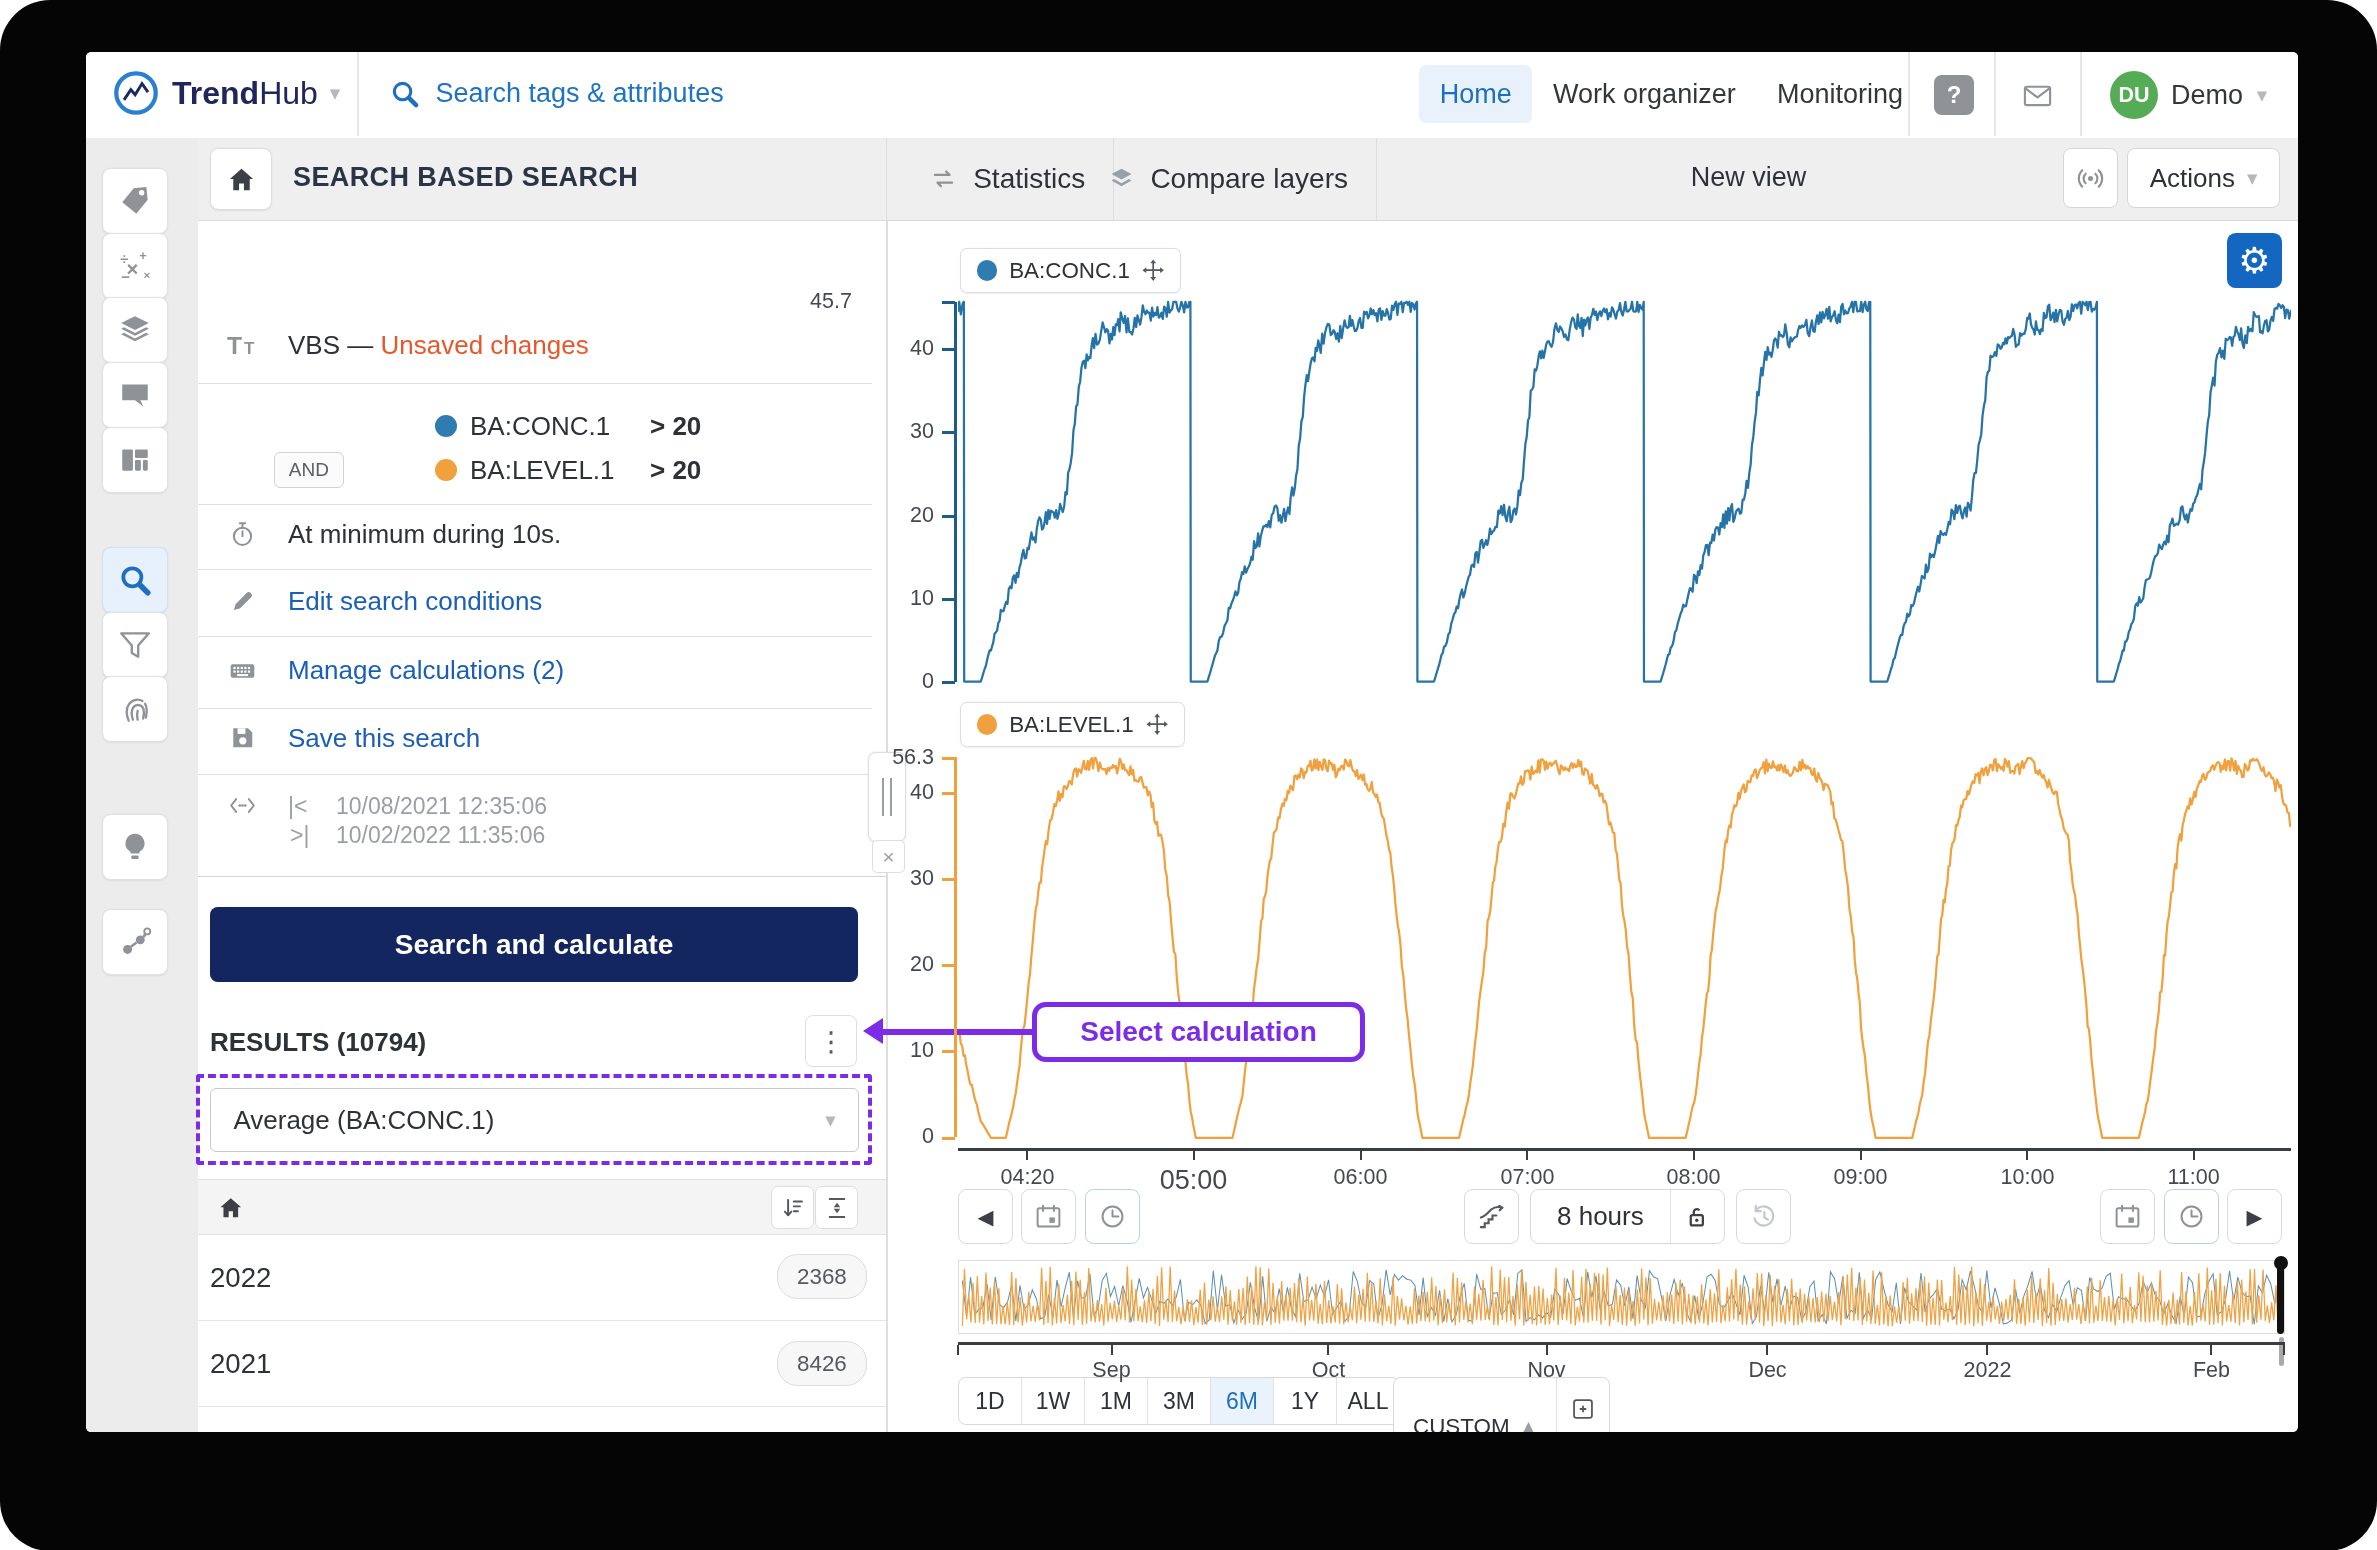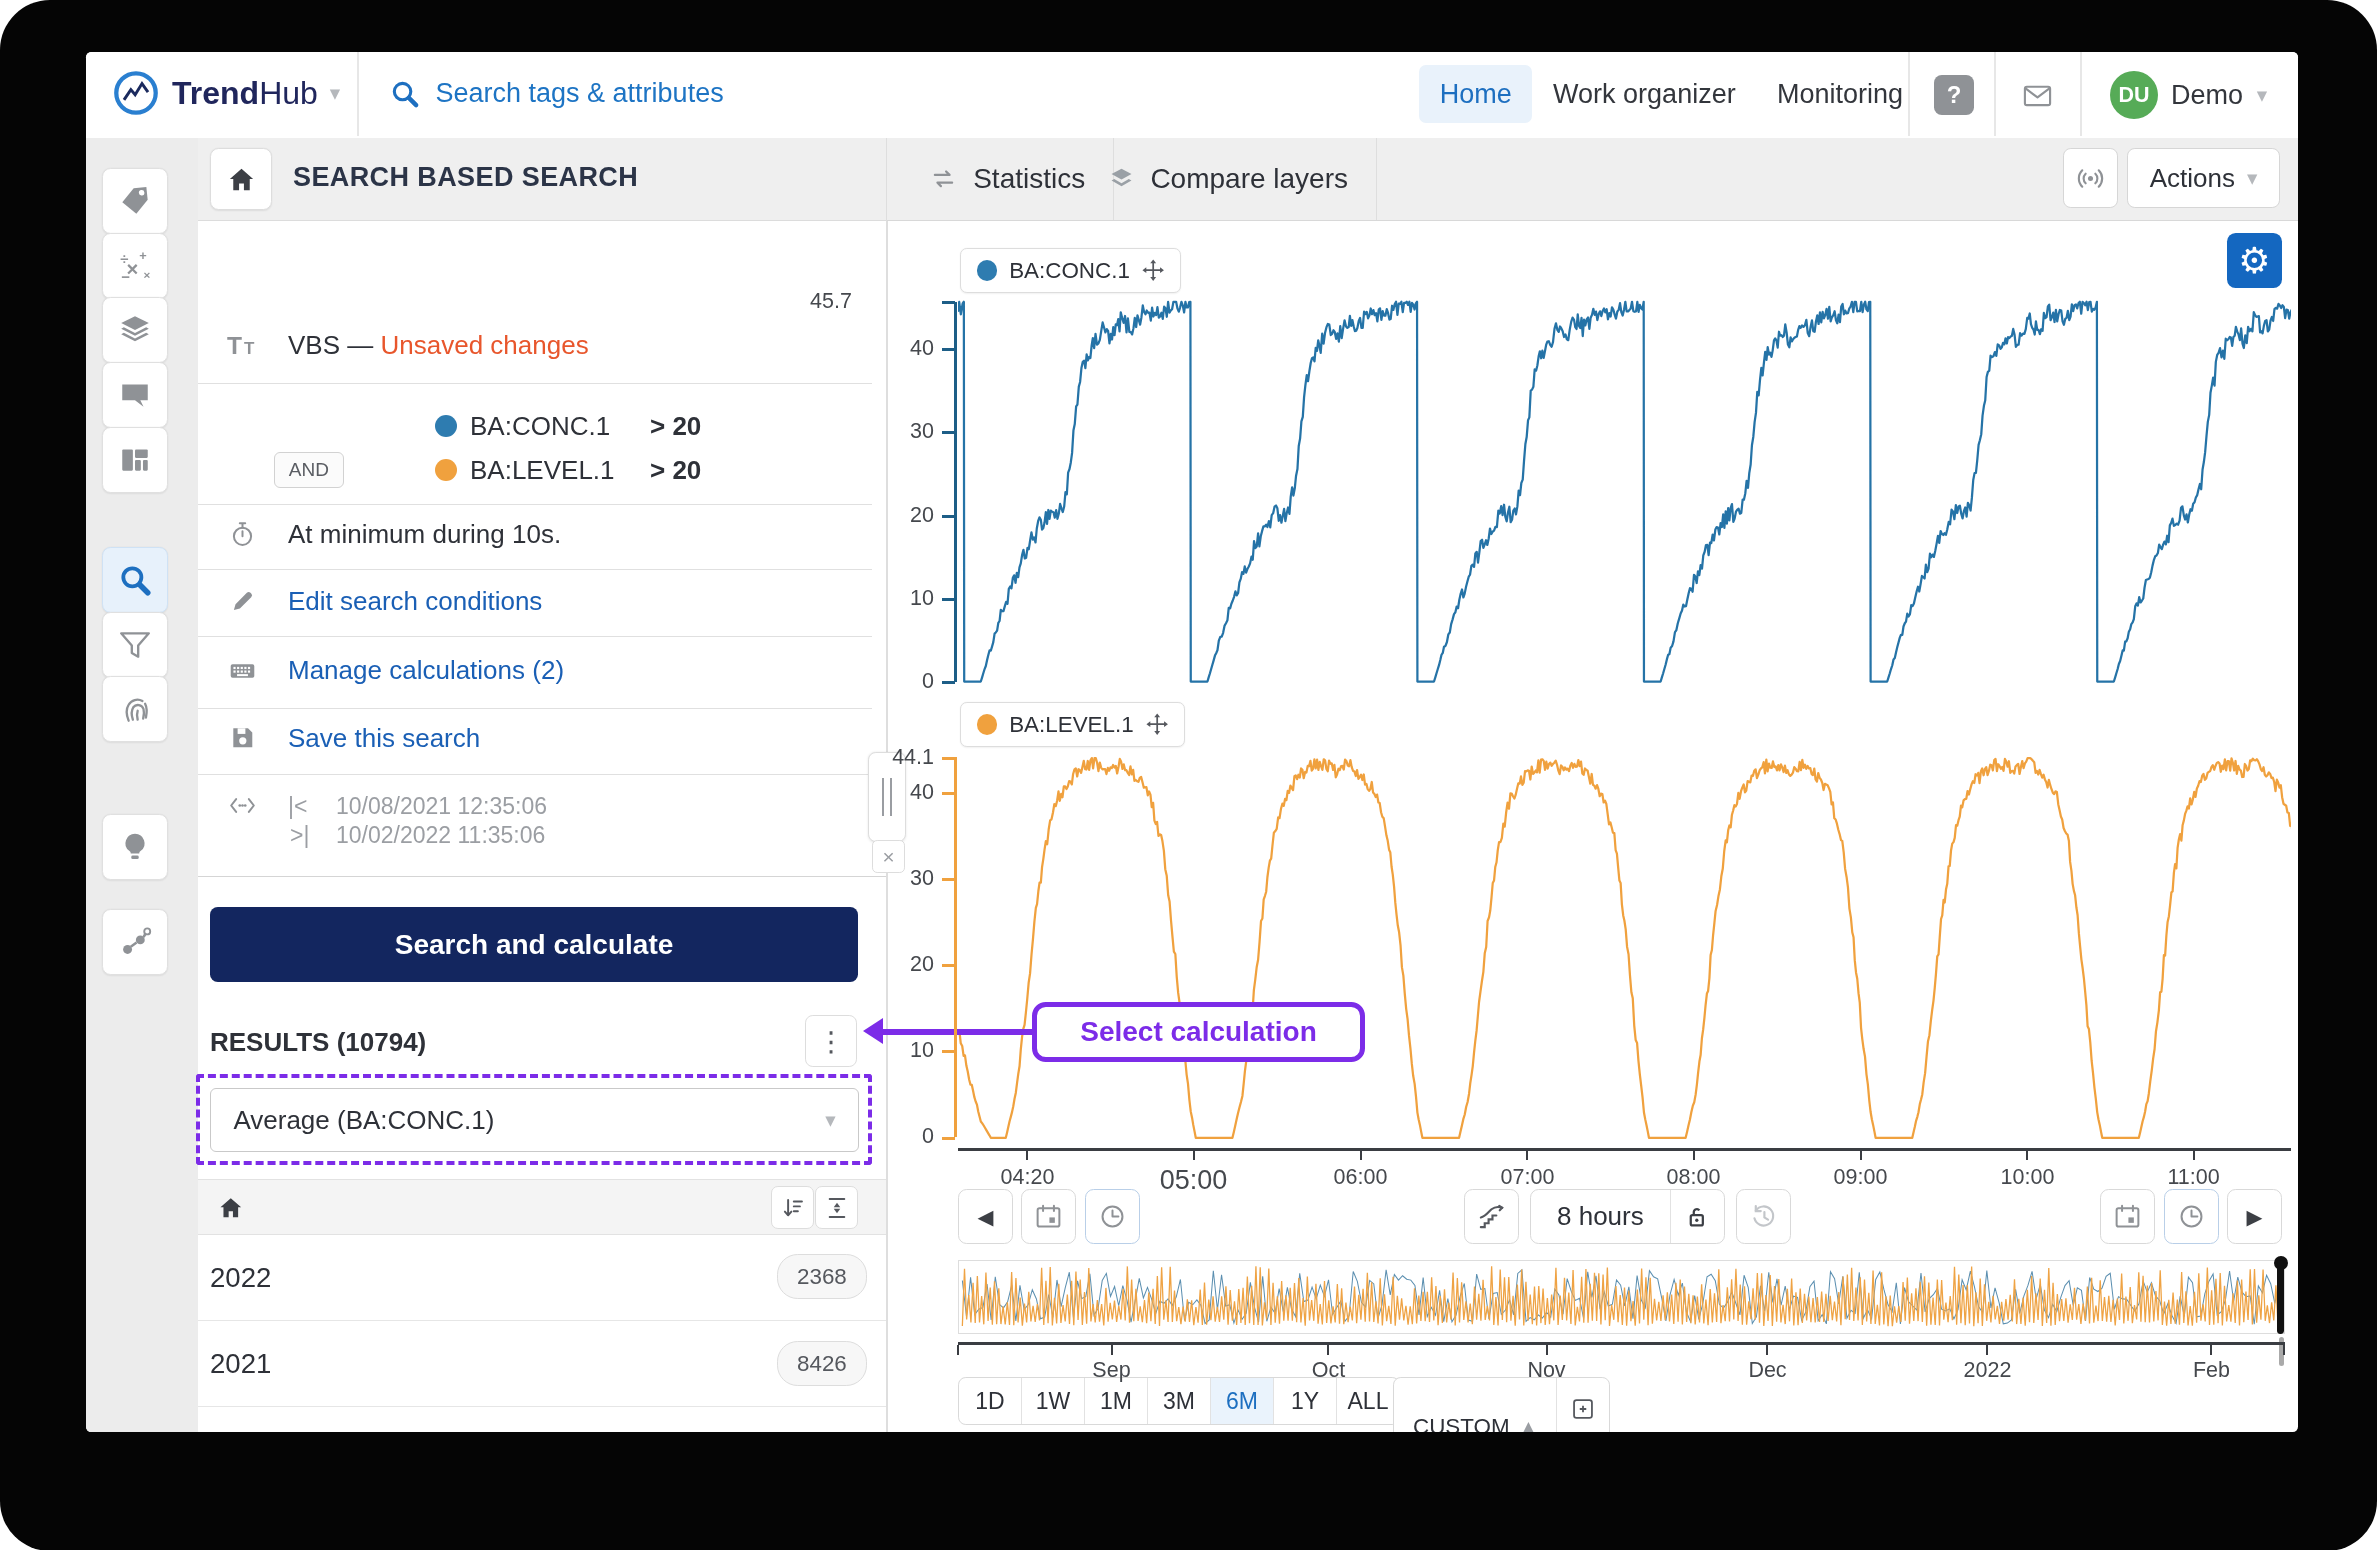--- a/index.html
+++ b/index.html
@@ -430,20 +430,21 @@
     </div>
     <div class="tb-tab" style="left:191px">
       <svg width="31" height="29" viewBox="0 0 32 32">
         <g fill="#9aa0a6">
             <path d="M16 4 27 10 16 16 5 10z"></path>
             <path d="M8 15.5l8 4.5 8-4.5 3 1.7L16 23.5 5 17.2z"></path>
           </g>
       </svg>
       <span>Compare layers</span>
     </div>
+    <div class="ws-title">New view</div>
     <div class="ws-btn" style="left:1176px;width:55px">
       <svg width="31" height="31" viewBox="0 0 32 32">
         <circle cx="16" cy="16" r="2.6" fill="#8f9296"></circle>
         <g stroke="#8f9296" stroke-width="2.2" fill="none" stroke-linecap="round">
         <path d="M11 21a7 7 0 0 1 0-10M21 11a7 7 0 0 1 0 10"></path>
         <path d="M7.5 24.5a12 12 0 0 1 0-17M24.5 7.5a12 12 0 0 1 0 17"></path>
           </g>
       </svg>
     </div>
     <div class="ws-btn" style="left:1240px;width:153px">
@@ -611,21 +612,21 @@
     <div style="position:absolute;left:856px;top:379px;width:13px;height:2.6px;background:#1d5e87"></div>
     <div style="position:absolute;left:724px;top:367px;width:124px;text-align:right;font-size:21.5px;color:#45484d">30</div>
     <div style="position:absolute;left:856px;top:463px;width:13px;height:2.6px;background:#1d5e87"></div>
     <div style="position:absolute;left:724px;top:451px;width:124px;text-align:right;font-size:21.5px;color:#45484d">20</div>
     <div style="position:absolute;left:856px;top:546px;width:13px;height:2.6px;background:#1d5e87"></div>
     <div style="position:absolute;left:724px;top:534px;width:124px;text-align:right;font-size:21.5px;color:#45484d">10</div>
     <div style="position:absolute;left:856px;top:629px;width:13px;height:2.6px;background:#1d5e87"></div>
     <div style="position:absolute;left:724px;top:617px;width:124px;text-align:right;font-size:21.5px;color:#45484d">0</div>
     <div style="position:absolute;left:868px;top:705px;width:2.6px;height:380px;background:#f0a13e"></div>
     <div style="position:absolute;left:856px;top:705px;width:13px;height:2.6px;background:#f0a13e"></div>
-    <div style="position:absolute;left:724px;top:693px;width:124px;text-align:right;font-size:21.5px;color:#45484d">44.1</div>
+    <div style="position:absolute;left:724px;top:693px;width:124px;text-align:right;font-size:21.5px;color:#45484d">56.3</div>
     <div style="position:absolute;left:856px;top:740px;width:13px;height:2.6px;background:#f0a13e"></div>
     <div style="position:absolute;left:724px;top:728px;width:124px;text-align:right;font-size:21.5px;color:#45484d">40</div>
     <div style="position:absolute;left:856px;top:826px;width:13px;height:2.6px;background:#f0a13e"></div>
     <div style="position:absolute;left:724px;top:814px;width:124px;text-align:right;font-size:21.5px;color:#45484d">30</div>
     <div style="position:absolute;left:856px;top:912px;width:13px;height:2.6px;background:#f0a13e"></div>
     <div style="position:absolute;left:724px;top:900px;width:124px;text-align:right;font-size:21.5px;color:#45484d">20</div>
     <div style="position:absolute;left:856px;top:998px;width:13px;height:2.6px;background:#f0a13e"></div>
     <div style="position:absolute;left:724px;top:986px;width:124px;text-align:right;font-size:21.5px;color:#45484d">10</div>
     <div style="position:absolute;left:856px;top:1085px;width:13px;height:2.6px;background:#f0a13e"></div>
     <div style="position:absolute;left:724px;top:1072px;width:124px;text-align:right;font-size:21.5px;color:#45484d">0</div>

